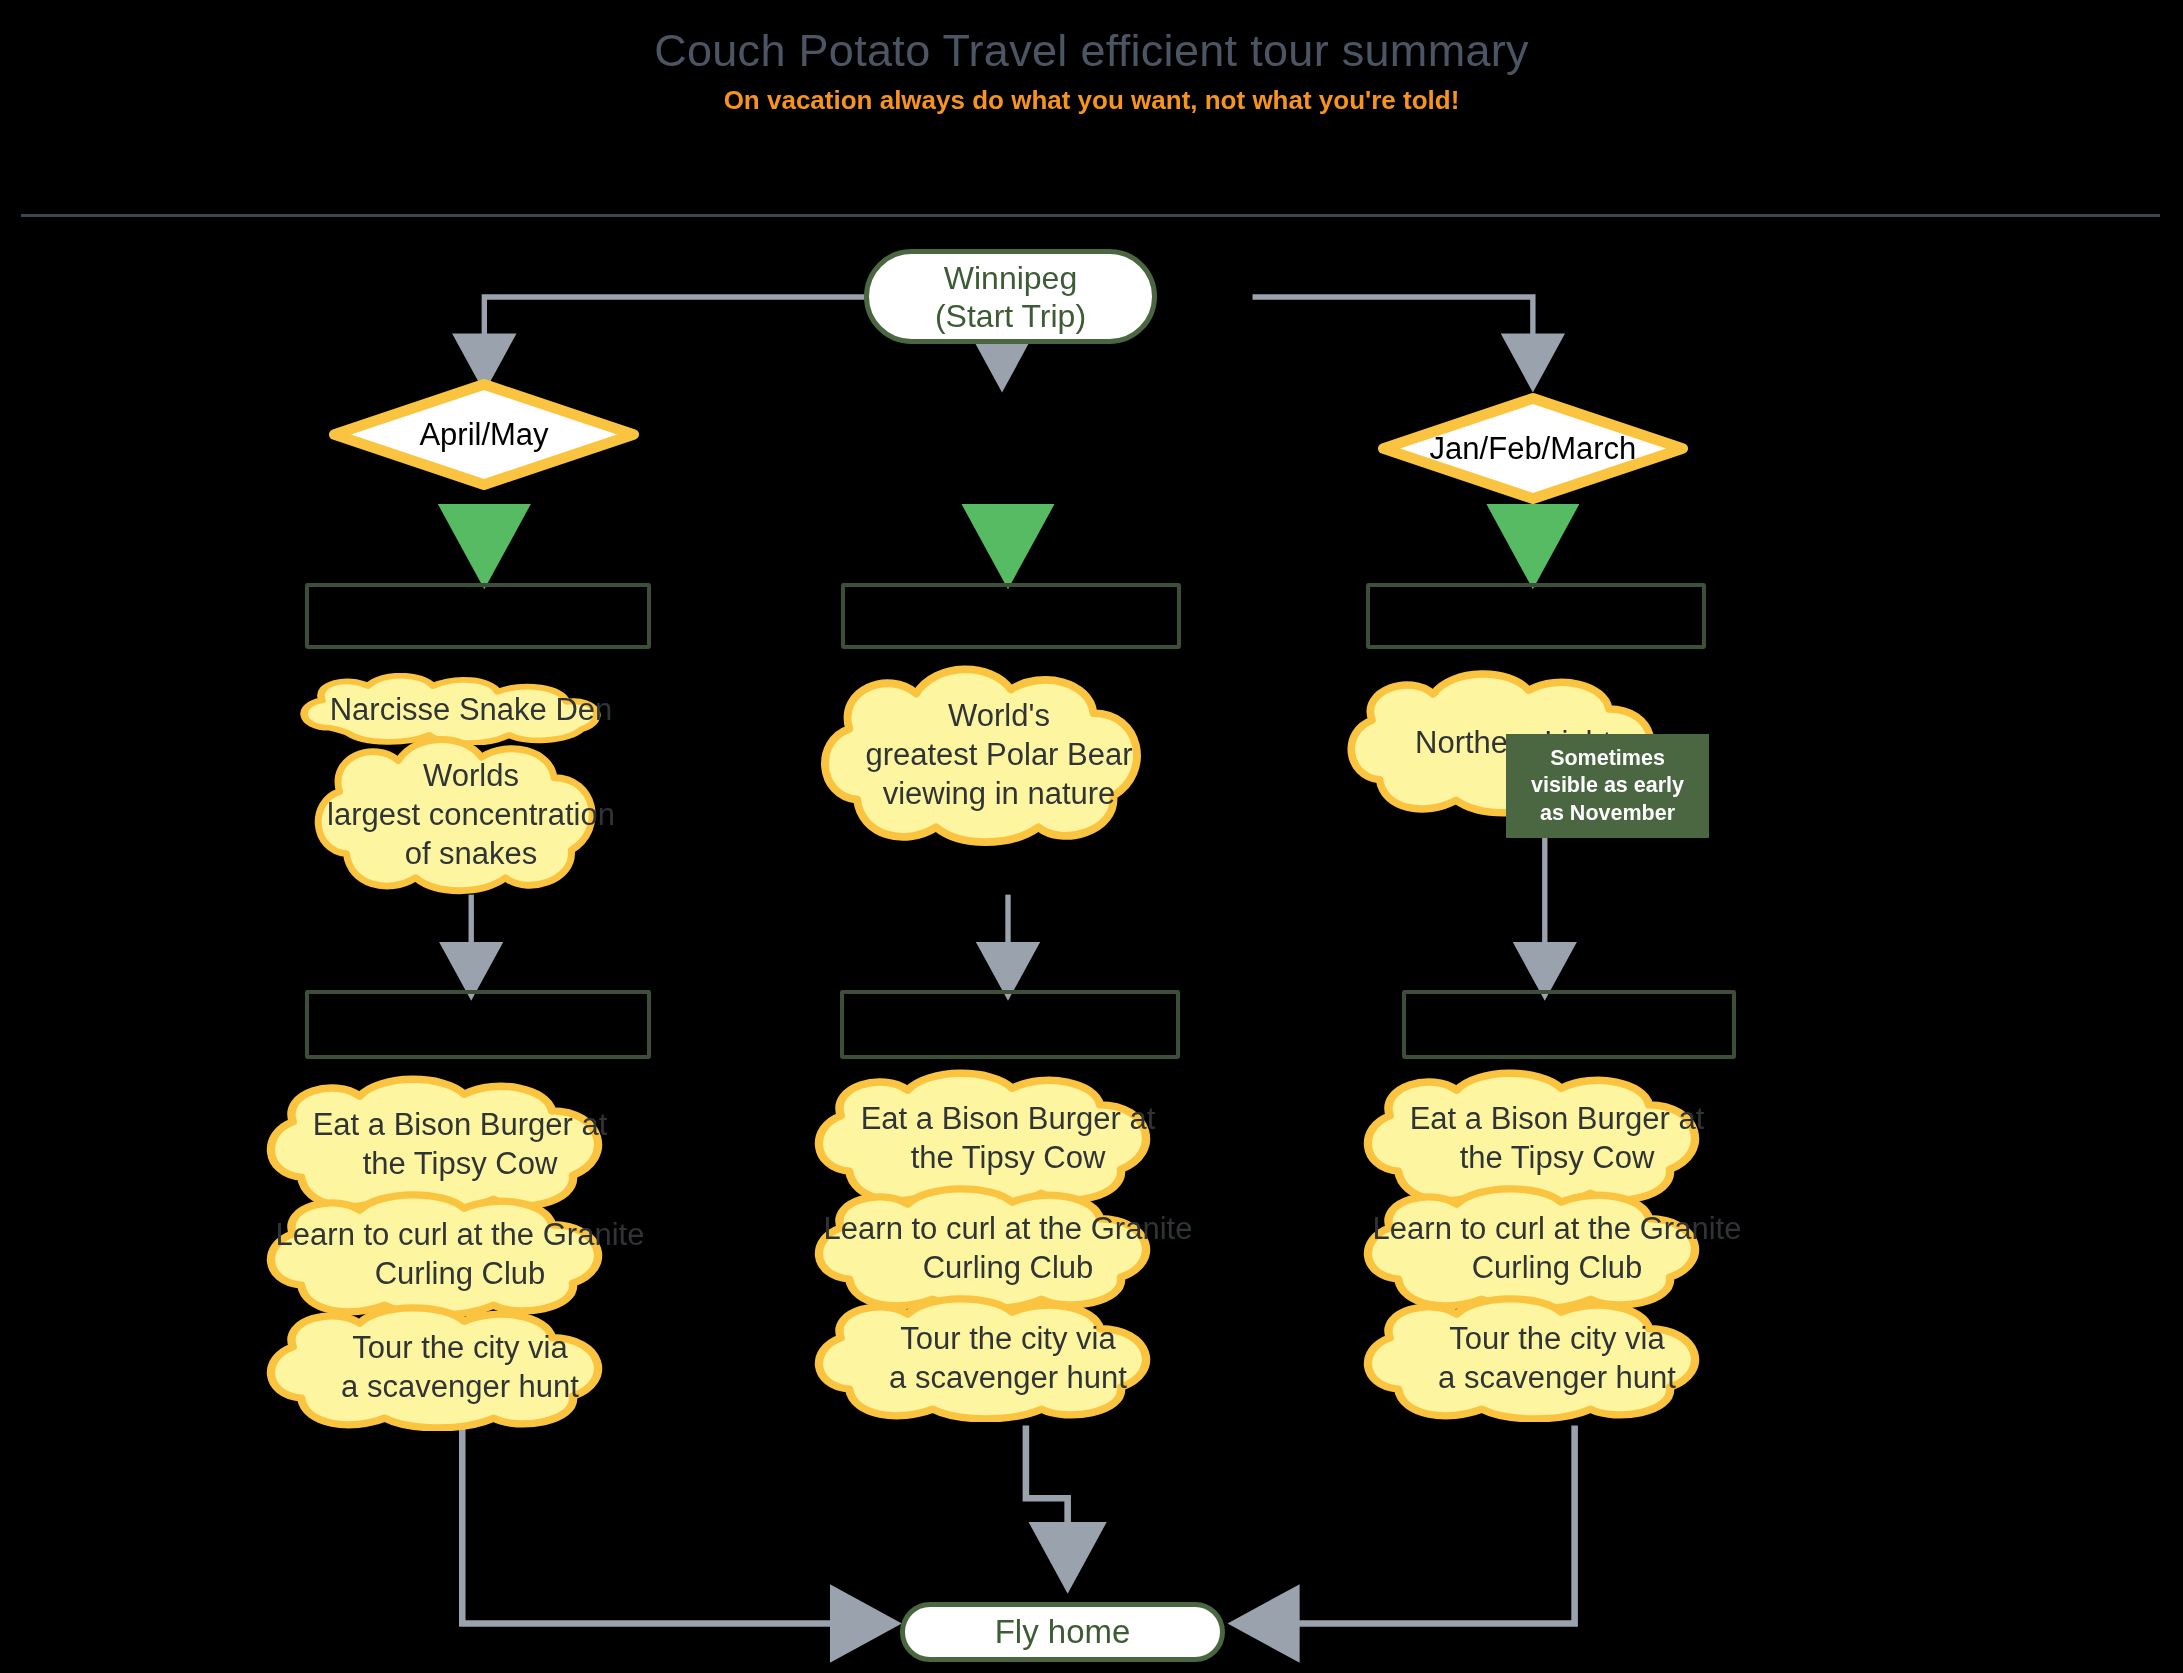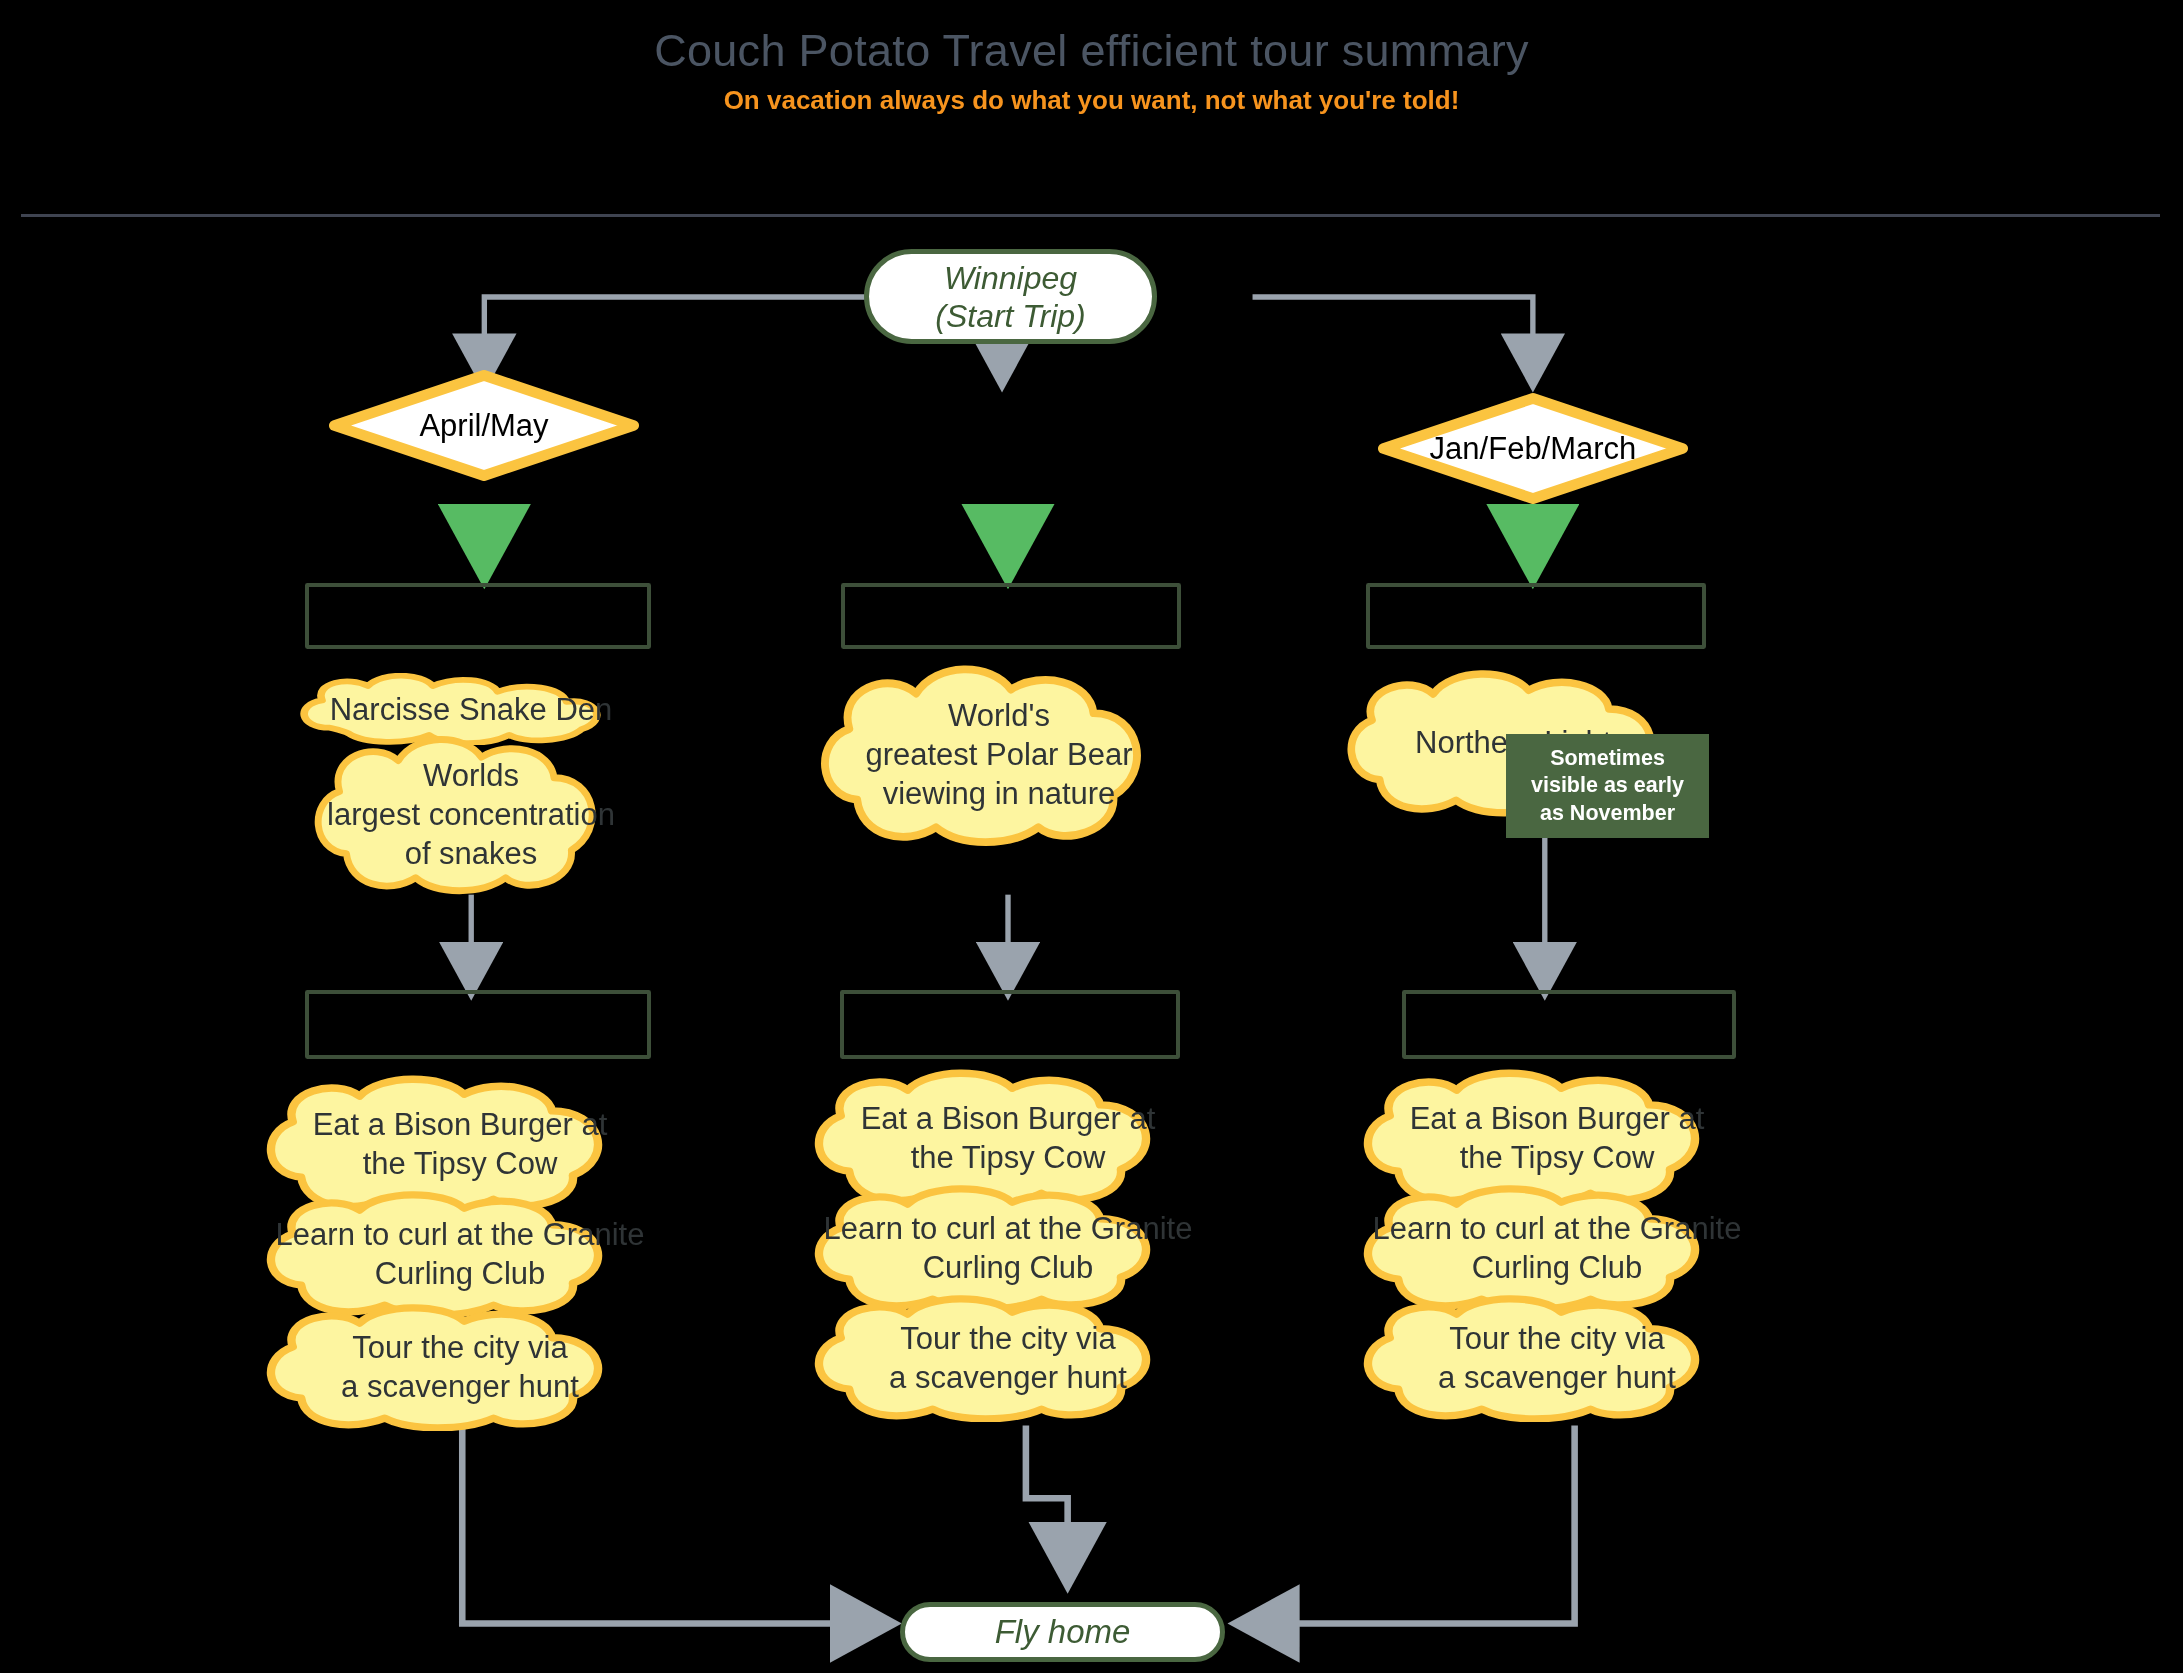--- a/index.html
+++ b/index.html
@@ -24,21 +24,21 @@
 
   
   svg.layer{position:absolute;left:0;top:0;width:2183px;height:1673px;pointer-events:none;}
 
   
   .node{position:absolute;box-sizing:border-box;}
 
   .stadium{
     background:#ffffff;border:5.4px solid #4A6741;border-radius:596px;
     display:flex;align-items:center;justify-content:center;text-align:center;
-    color:#3d5b34;font-size:32px;line-height:38px;font-style:italic;
+    color:#3d5b34;font-size:32px;line-height:38px;
   }
 
   .diamond-wrap{position:absolute;}
   .diamond-wrap .dlabel{
     position:absolute;left:0;top:0;width:100%;height:100%;
     display:flex;align-items:center;justify-content:center;text-align:center;
     color:#000;font-size:31px;line-height:36px;
   }
 
   .rectbox{
@@ -105,21 +105,21 @@
     </g>
   </svg>
 
   <div class="node stadium" style="left:864px;top:249px;width:293px;height:95px;">
     <div>
       <div>Winnipeg</div>
       <div>(Start Trip)</div>
     </div>
   </div>
 
-  <div class="diamond-wrap" style="left:329px;top:370px;width:310px;height:111px;">
+  <div class="diamond-wrap" style="left:329px;top:379px;width:310px;height:111px;">
     <svg width="310" height="111" viewBox="0 0 520 186">
       <polygon points="260,9 511,93 260,177 9,93" fill="#ffffff" stroke="#FBC440" stroke-width="18" stroke-linejoin="round"></polygon>
     </svg>
     <span class="dlabel">April/May</span>
   </div>
 
 
   <div class="diamond-wrap" style="left:1378px;top:393px;width:310px;height:111px;">
     <svg width="310" height="111" viewBox="0 0 520 186">
       <polygon points="260,9 511,93 260,177 9,93" fill="#ffffff" stroke="#FBC440" stroke-width="18" stroke-linejoin="round"></polygon>

